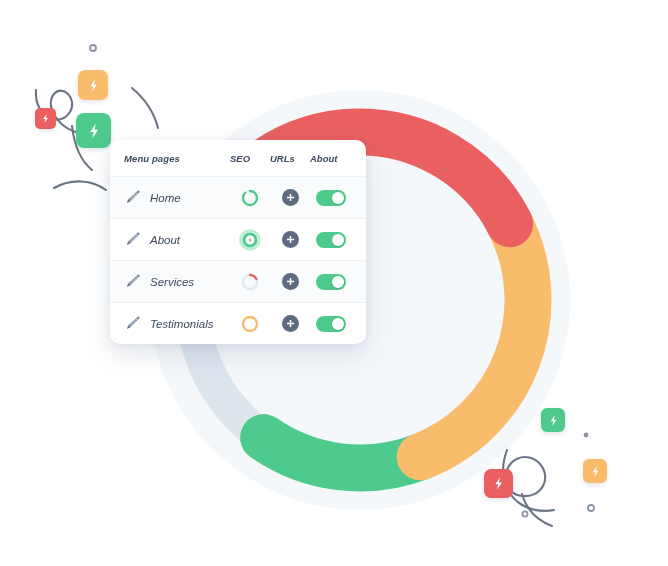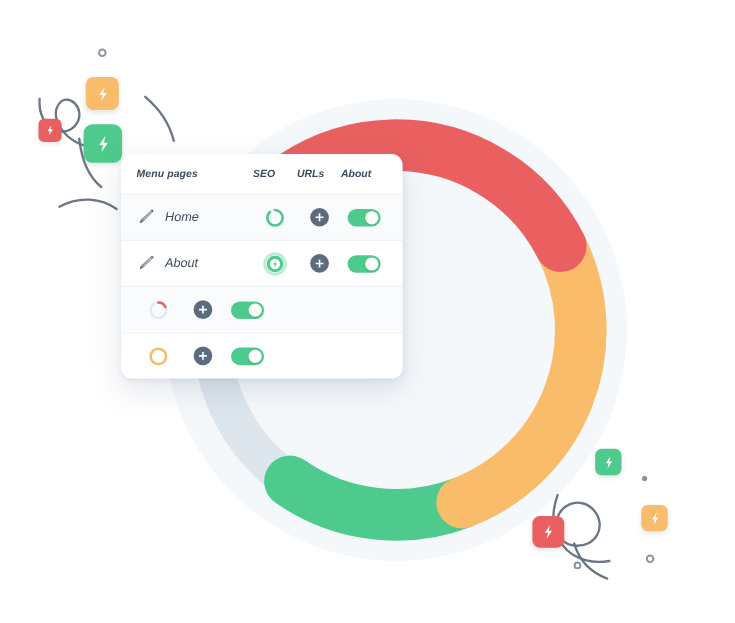--- a/index.html
+++ b/index.html
@@ -286,40 +286,66 @@
               </svg>
             </div>
           </div>
           <div class="cell c-online">
             <div class="toggle">
               <div class="knob"></div>
             </div>
           </div>
         </div>
         <div class="row alt">
+          <div class="r-label">
+            <span class="pencil">
+              <svg width="17" height="17" viewBox="0 0 24 24">
+                <g transform="rotate(0 12 12)">
+                  <path d="M18.6 3.2 L20.9 5.5 L9.1 17.3 L5.6 14.9 Z" fill="#8b96a8"></path>
+                  <path d="M16.6 5.2 L18.9 7.5 M14.3 7.5 L16.6 9.8 M12 9.8 L14.3 12.1 M9.7 12.1 L12 14.4" stroke="#ffffff" stroke-width="1.1" fill="none" opacity=".85"></path>
+                  <path d="M5.6 14.9 L9.1 17.3 L4.2 19.9 Z" fill="#5d6b81"></path>
+                  <path d="M18.6 3.2 L20.9 5.5 L22.3 4.1 L20 1.8 Z" fill="#5d6b81"></path>
+                </g>
+              </svg>
+            </span>
+            <span class="r-name">Services</span>
+          </div>
           <div class="cell c-seo ring">
             <svg width="20" height="20" viewBox="0 0 40 40">
               <circle cx="20" cy="20" r="14" fill="none" stroke="#e3e9f0" stroke-width="4.6"></circle>
               <circle cx="20" cy="20" r="14" fill="none" stroke="#EA6060" stroke-width="4.6" stroke-linecap="round" stroke-dasharray="15.833626974092558 87.96459430051421" transform="rotate(-90 20 20)"></circle>
             </svg>
           </div>
           <div class="cell c-urls">
             <div class="plus-btn">
               <svg width="9" height="9" viewBox="0 0 12 12">
                 <path d="M5 1.2 H7 V5 H10.8 V7 H7 V10.8 H5 V7 H1.2 V5 H5 Z" fill="#ffffff"></path>
               </svg>
             </div>
           </div>
           <div class="cell c-online">
             <div class="toggle">
               <div class="knob"></div>
             </div>
           </div>
         </div>
         <div class="row">
+          <div class="r-label">
+            <span class="pencil">
+              <svg width="17" height="17" viewBox="0 0 24 24">
+                <g transform="rotate(0 12 12)">
+                  <path d="M18.6 3.2 L20.9 5.5 L9.1 17.3 L5.6 14.9 Z" fill="#8b96a8"></path>
+                  <path d="M16.6 5.2 L18.9 7.5 M14.3 7.5 L16.6 9.8 M12 9.8 L14.3 12.1 M9.7 12.1 L12 14.4" stroke="#ffffff" stroke-width="1.1" fill="none" opacity=".85"></path>
+                  <path d="M5.6 14.9 L9.1 17.3 L4.2 19.9 Z" fill="#5d6b81"></path>
+                  <path d="M18.6 3.2 L20.9 5.5 L22.3 4.1 L20 1.8 Z" fill="#5d6b81"></path>
+                </g>
+              </svg>
+            </span>
+            <span class="r-name">Testimonials</span>
+          </div>
           <div class="cell c-seo ring">
             <svg width="20" height="20" viewBox="0 0 40 40">
               <circle cx="20" cy="20" r="14" fill="none" stroke="#eef1f5" stroke-width="4.6"></circle>
               <circle cx="20" cy="20" r="14" fill="none" stroke="#F9BC6A" stroke-width="4.6" stroke-linecap="round" stroke-dasharray="87.9645943005142 87.96459430051421" transform="rotate(-90 20 20)"></circle>
             </svg>
           </div>
           <div class="cell c-urls">
             <div class="plus-btn">
               <svg width="9" height="9" viewBox="0 0 12 12">
                 <path d="M5 1.2 H7 V5 H10.8 V7 H7 V10.8 H5 V7 H1.2 V5 H5 Z" fill="#ffffff"></path>

